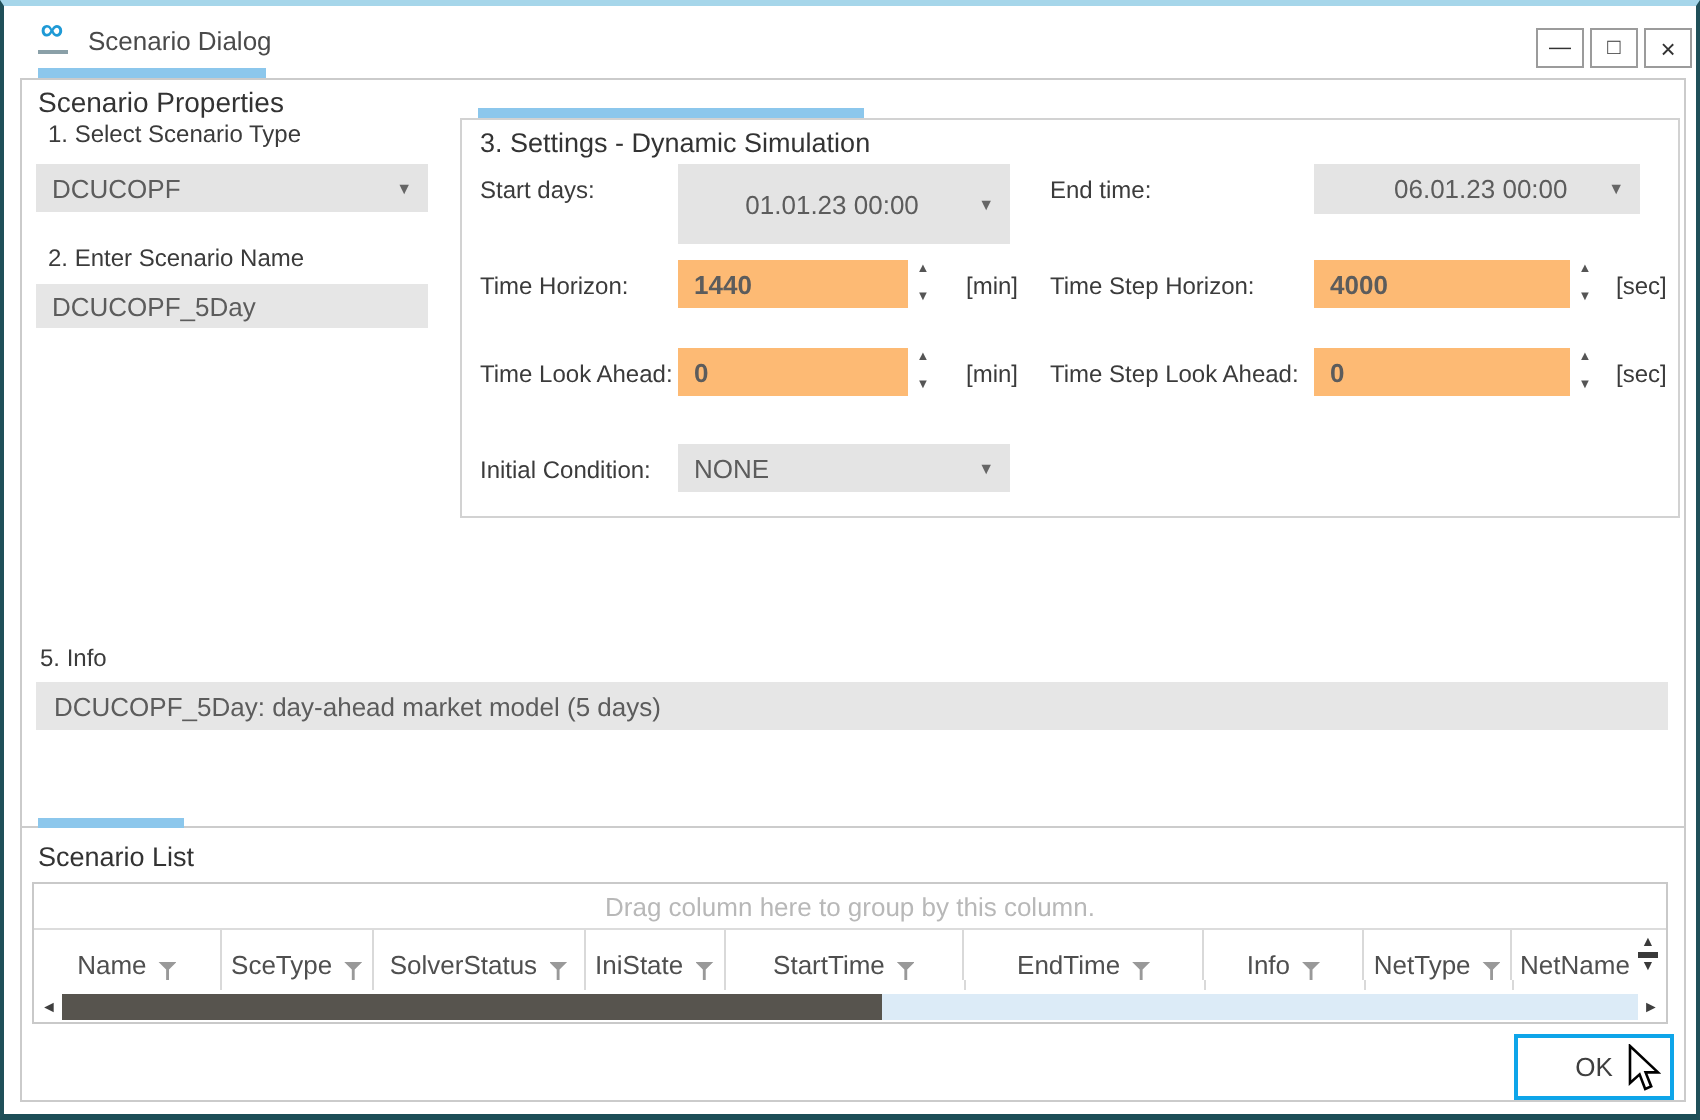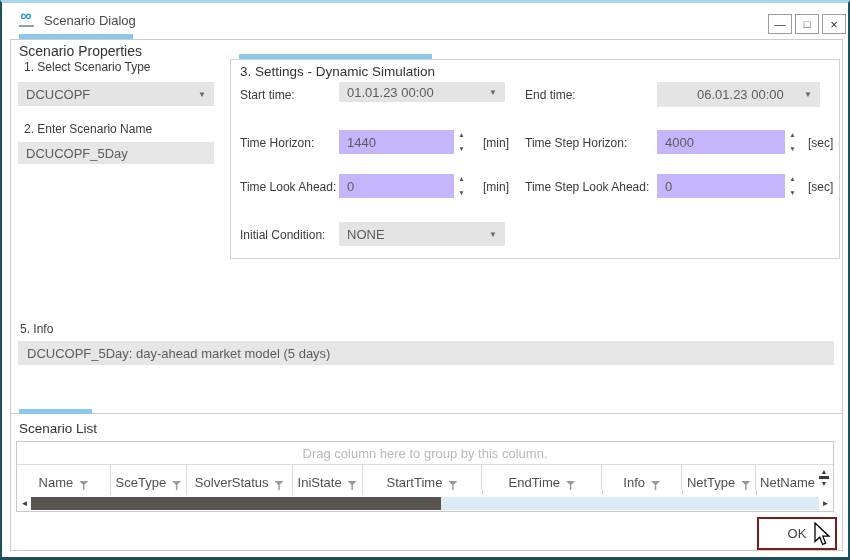--- a/index.html
+++ b/index.html
@@ -47,22 +47,22 @@
     padding:0 8px; color:#5c5c5c; font-size:13px;
   }
   .combo .val { flex:1; overflow:hidden; white-space:nowrap; }
   .dd-arrow { font-size:8px; color:#666; margin-left:4px; }
   .textfield {
     position:absolute; background:#e6e6e6; display:flex; align-items:center;
     padding:0 8px; color:#5c5c5c; font-size:13px; white-space:nowrap;
   }
   .spin { position:absolute; display:flex; height:24px; }
   .spin-box {
-    background:#c4b5fd; display:flex; align-items:center; padding:0 8px;
-    color:#5c5c5c; font-size:13px;
+    background:#fdba74; display:flex; align-items:center; padding:0 8px;
+    color:#5c5c5c; font-size:13px;font-weight:bold;
   }
   .spin-arrows {
     width:15px; background:#fff; display:flex; flex-direction:column;
     align-items:center; justify-content:space-between; padding:2px 0;
   }
   .spin-arrows span { font-size:6.5px; color:#555; line-height:6px; cursor:default; }
 
   
   .settings-box { position:absolute; left:228px; top:56px; width:610px; height:200px; border:1px solid #d2d2d2; background:#fff; }
 
@@ -90,21 +90,21 @@
   .grid-stub div { border-right:1px solid #d9d9d9; height:100%; }
   .grid-stub div.c8, .grid-stub div.c9 { border-right:none; }
   .hscroll { height:17px; display:flex; align-items:center; background:#fff; padding:0 1px; }
   .sb-btn { width:13px; text-align:center; font-size:8px; color:#3f3f3f; cursor:default; }
   .sb-track { flex:1; height:13px; background:#dcebf7; position:relative; }
   .sb-thumb { position:absolute; left:0; top:0; height:100%; width:52%; background:#57544e; }
 
   
   .ok-btn {
     position:absolute; left:755px; top:514px; width:80px; height:33px;
-    border:2px solid #7f1d1d; background:#fff; color:#3f3f3f; font-size:13px;
+    border:2px solid #0ea5e9; background:#fff; color:#3f3f3f; font-size:13px;
     display:flex; align-items:center; justify-content:center; cursor:default;
   }
   .cursor { position:absolute; left:812px; top:519px; z-index:9; }
 </style>
 </head>
 <body>
 
 <div class="window">
 
   <div class="logo">
@@ -133,22 +133,22 @@
   <div class="combo" style="left:16px; top:79px; width:196px; height:24px;">
     <span class="val">DCUCOPF</span>
     <span class="dd-arrow">▼</span>
   </div>
   <div class="lbl" style="left:22px; top:119px;">2. Enter Scenario Name</div>
   <div class="textfield" style="left:16px; top:139px; width:196px; height:22px;">DCUCOPF_5Day</div>
 
   <div class="settings-box"></div>
   <div class="sec-title" style="left:238px; top:61px; font-size:13.5px;">3. Settings - Dynamic Simulation</div>
 
-  <div class="lbl" style="left:238px; top:85px;">Start time:</div>
-  <div class="combo" style="left:337px; top:79px; width:166px; height:20px;">
+  <div class="lbl" style="left:238px; top:85px;">Start days:</div>
+  <div class="combo" style="left:337px; top:79px; width:166px; height:40px;text-align:center;">
     <span class="val">01.01.23 00:00</span>
     <span class="dd-arrow">▼</span>
   </div>
   <div class="lbl" style="left:523px; top:85px;">End time:</div>
   <div class="combo" style="left:655px; top:79px; width:163px; height:25px;padding-left:40px;">
     <span class="val">06.01.23 00:00</span>
     <span class="dd-arrow">▼</span>
   </div>
 
   <div class="lbl" style="left:238px; top:133px;">Time Horizon:</div>

